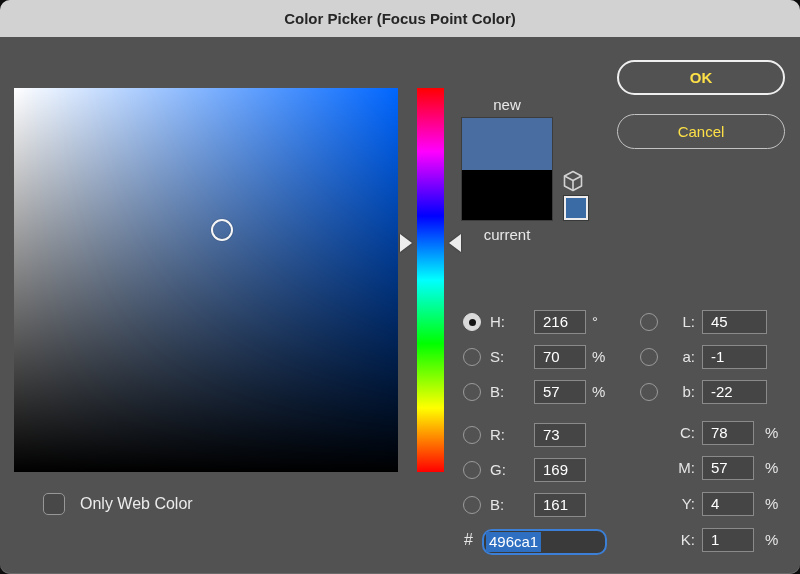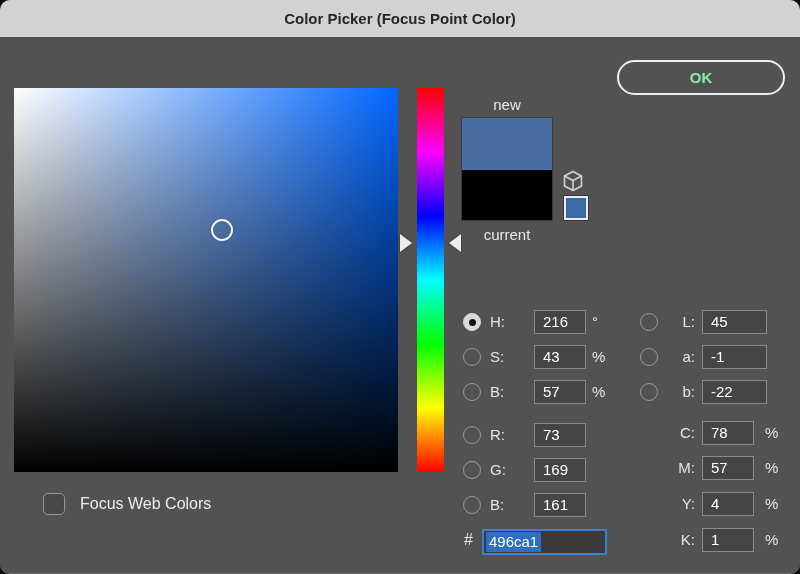--- a/index.html
+++ b/index.html
@@ -27,39 +27,39 @@
   
   .swatch-label{position:absolute;width:90px;text-align:center;font-size:15px;color:#e9e9e9;}
   .swatch-stack{position:absolute;left:462px;top:118px;width:90px;outline:1px solid #3c3c3c;}
   .swatch-new{height:52px;background:#496ca1;}
   .swatch-current{height:50px;background:#000000;}
   .cube-icon{position:absolute;left:561px;top:169px;width:24px;height:24px;}
   .websafe-swatch{position:absolute;left:564px;top:196px;width:20px;height:20px;
     background:#3a6ba5;border:2px solid #ececec;outline:1px solid #383838;}
   
   .btn{position:absolute;left:617px;width:168px;height:35px;border-radius:18px;
-    background:transparent;border:1px solid #c3c3c3;color:#86efac;font-size:15px;
+    background:transparent;border:1px solid #c3c3c3;color:#fde047;font-size:15px;
     font-family:inherit;text-align:center;line-height:33px;box-sizing:border-box;}
   .btn.default{border:2px solid #efefef;font-weight:bold;line-height:31px;}
   
   .row{position:absolute;left:0;width:800px;height:24px;}
   .radio{position:absolute;top:3px;width:16px;height:16px;border-radius:50%;
     border:1.5px solid #9a9a9a;box-sizing:content-box;}
   .radio.selected{background:#dadada;border-color:#dadada;}
   .radio.selected::after{content:"";position:absolute;left:4.5px;top:4.5px;width:7px;height:7px;
     border-radius:50%;background:#141414;}
   .flabel{position:absolute;top:0;font-size:15px;color:#e6e6e6;line-height:24px;}
   .flabel.r{width:40px;text-align:right;}
   .finput{position:absolute;top:0;height:22px;background:#454545;border:1px solid #8a8a8a;
     color:#ffffff;font-size:15px;line-height:22px;padding-left:8px;box-sizing:content-box;}
   .funit{position:absolute;top:0;font-size:15px;color:#e6e6e6;line-height:24px;}
   
   .hex-prefix{position:absolute;left:464px;top:531px;font-size:16px;color:#e6e6e6;}
   .hex-input{position:absolute;left:482px;top:529px;width:121px;height:22px;background:#3a3a3a;
-    border:2px solid #3b7fd6;border-radius:0;line-height:22px;}
+    border:2px solid #3b7fd6;border-radius:10px;line-height:22px;}
   .hex-selection{display:inline-block;margin-left:2px;padding:0 3px;background:#2e6fc2;
     color:#ffffff;font-size:15px;line-height:20px;}
   
   .checkbox-box{position:absolute;left:43px;top:493px;width:22px;height:22px;border-radius:5px;
     border:1.5px solid #979797;background:#484848;box-sizing:border-box;}
   .checkbox-label{position:absolute;left:80px;top:492px;font-size:16px;color:#ececec;line-height:24px;}
 </style>
 </head>
 <body>
 
@@ -85,31 +85,32 @@
   <svg class="cube-icon" viewBox="0 0 24 24">
     <g fill="none" stroke="#d2d2d2" stroke-width="1.6" stroke-linejoin="round">
       <polygon points="12,2.5 20.5,7 20.5,17 12,21.5 3.5,17 3.5,7"></polygon>
       <polyline points="3.5,7 12,11.5 20.5,7"></polyline>
       <line x1="12" y1="11.5" x2="12" y2="21.5"></line>
     </g>
   </svg>
   <div class="websafe-swatch"></div>
 
   <div class="btn default" style="top:60px">OK</div>
+  <div class="btn" style="top:114px">Cancel</div>
 
   <div class="row" style="top:310px">
     <span class="radio selected" style="left:463px"></span>
     <span class="flabel" style="left:490px">H:</span>
     <span class="finput" style="left:534px;width:42px">216</span>
     <span class="funit" style="left:592px">°</span>
   </div>
   <div class="row" style="top:345px">
     <span class="radio" style="left:463px"></span>
     <span class="flabel" style="left:490px">S:</span>
-    <span class="finput" style="left:534px;width:42px">43</span>
+    <span class="finput" style="left:534px;width:42px">70</span>
     <span class="funit" style="left:592px">%</span>
   </div>
   <div class="row" style="top:380px">
     <span class="radio" style="left:463px"></span>
     <span class="flabel" style="left:490px">B:</span>
     <span class="finput" style="left:534px;width:42px">57</span>
     <span class="funit" style="left:592px">%</span>
   </div>
   <div class="row" style="top:423px">
     <span class="radio" style="left:463px"></span>
@@ -165,15 +166,15 @@
     <span class="finput" style="left:702px;width:42px">4</span>
     <span class="funit" style="left:765px">%</span>
   </div>
   <div class="row" style="top:528px">
     <span class="flabel r" style="left:655px">K:</span>
     <span class="finput" style="left:702px;width:42px">1</span>
     <span class="funit" style="left:765px">%</span>
   </div>
 
   <div class="checkbox-box"></div>
-  <div class="checkbox-label">Focus Web Colors</div>
+  <div class="checkbox-label">Only Web Color</div>
 
 </div>
 
 </body></html>

